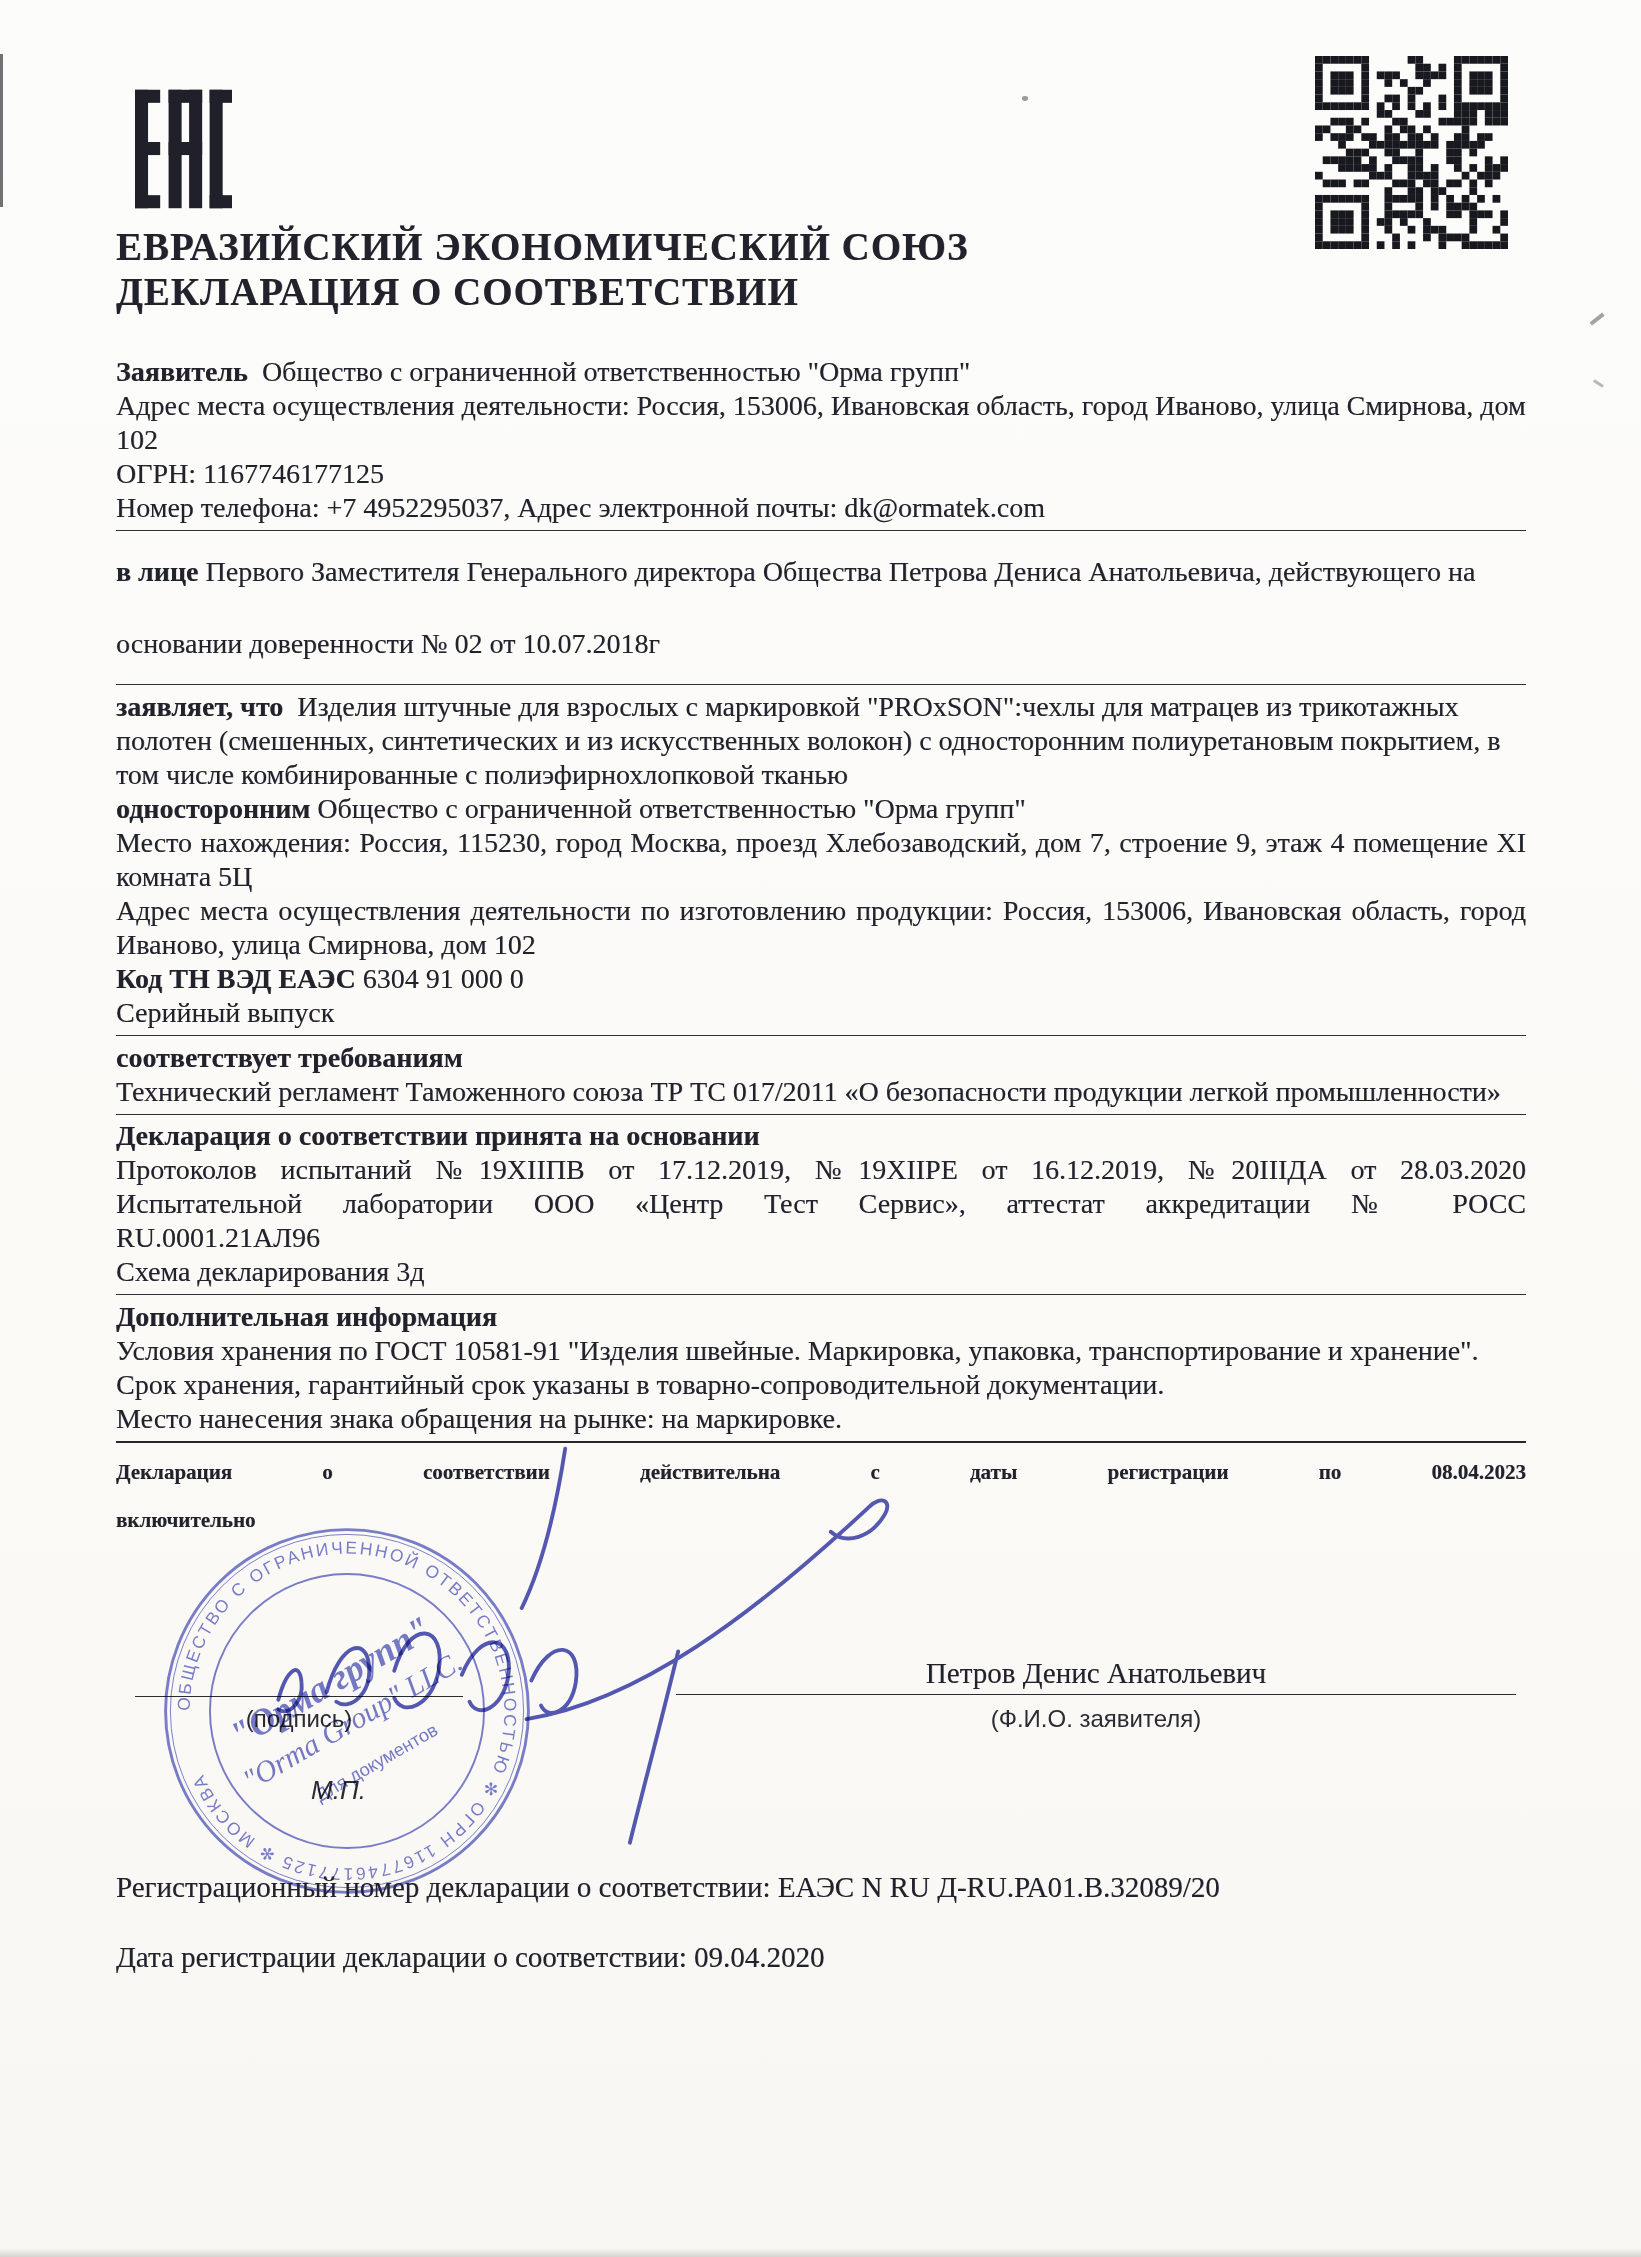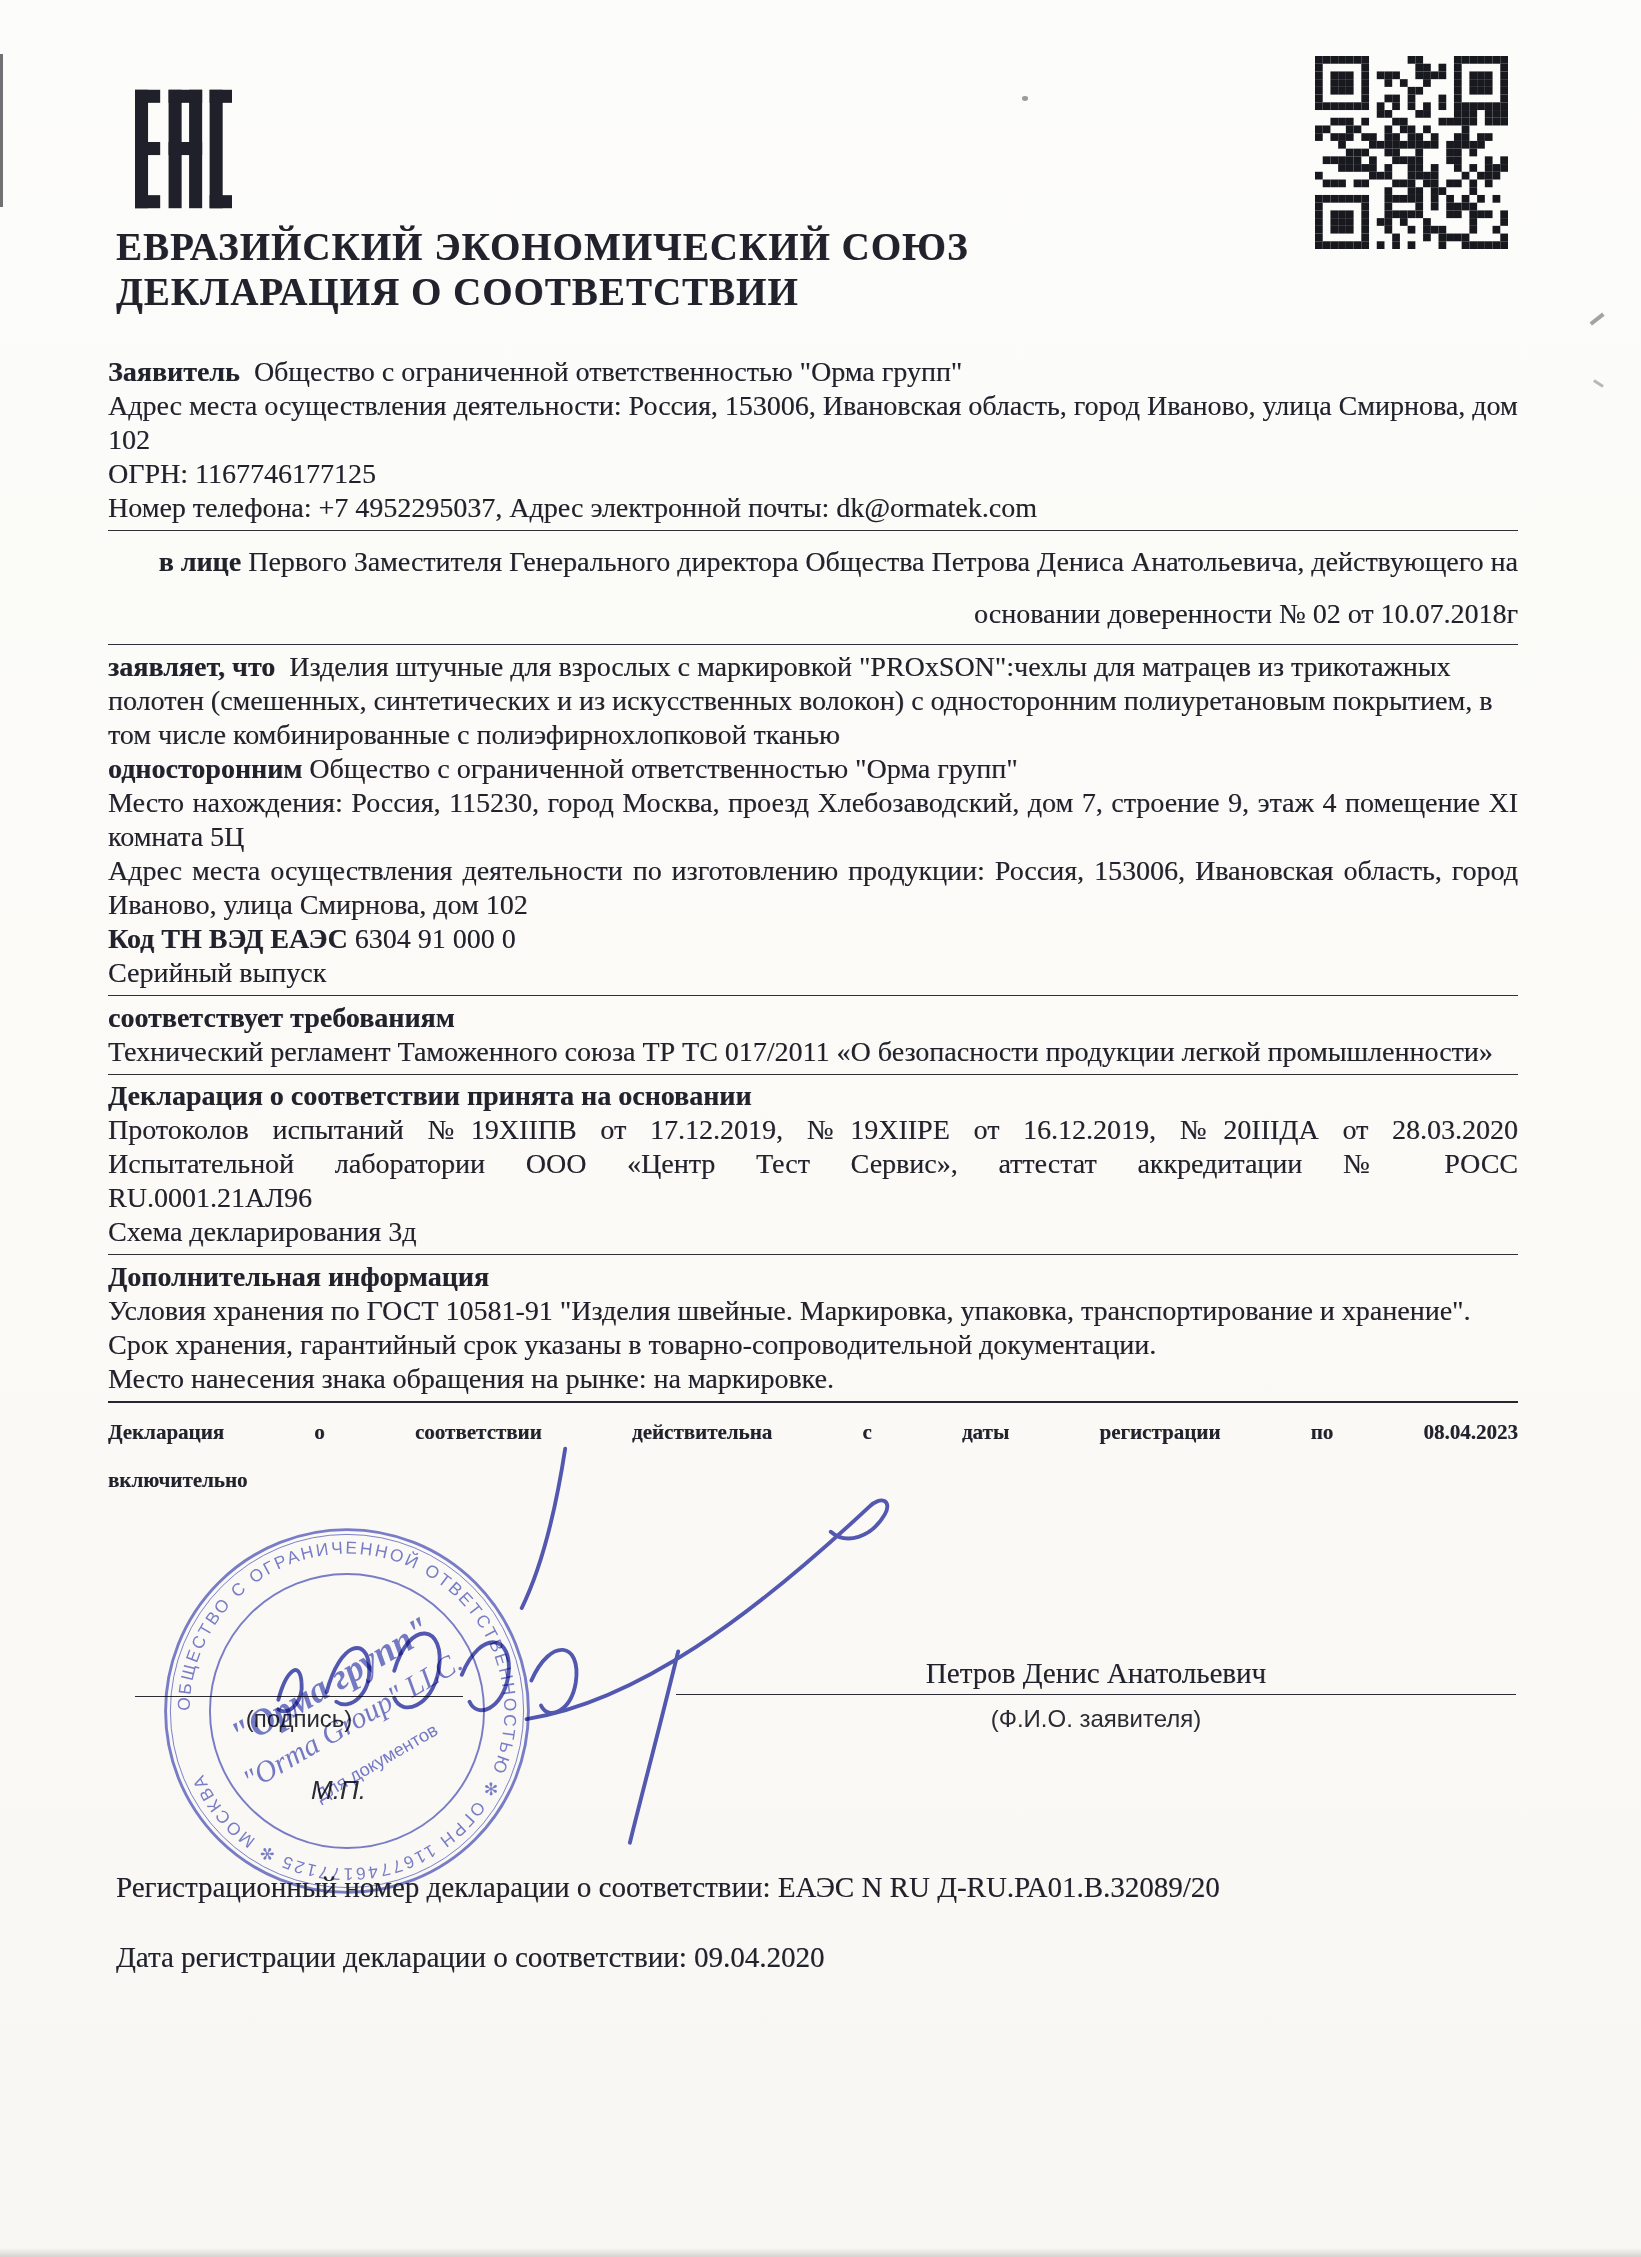--- a/index.html
+++ b/index.html
@@ -18,30 +18,30 @@
   .eac-logo svg{display:block;width:100%;height:100%;}
   .sr{position:absolute;width:1px;height:1px;overflow:hidden;clip:rect(0 0 0 0);white-space:nowrap;}
   .qr{position:absolute;left:1315px;top:56px;width:193px;height:193px;}
   .qr svg rect{fill:#18181f;}
   .title{
     position:absolute;left:116px;top:224px;width:1226px;
     font-weight:bold;font-size:39px;line-height:45px;letter-spacing:1px;
   }
   
   .content{
-    position:absolute;left:108px;top:355px;width:1410px;
+    position:absolute;left:116px;top:355px;width:1410px;
     font-size:28px;line-height:34px;
   }
   .content p{margin:0;}
   b{font-weight:bold;}
   .just{text-align:justify;}
   .spread{text-align:justify;text-align-last:justify;}
   .hr{height:0;border-top:1.9px solid #30303a;margin:4.8px 0;}
   .hr--thick{border-top-width:2.9px;border-color:#26262f;}
-  .rep{line-height:52px;margin-top:1.9px;text-align:right;}
+  .rep{line-height:72px;margin-top:1.9px;}
   .gap-top{margin-top:9.7px;}
   .gap-top-sm{margin-top:5.8px;}
   .validity{font-weight:bold;font-size:21px;line-height:48px;margin-top:3.9px;}
   
   .sigline{position:absolute;border-top:1.9px solid #2b2b34;}
   .sigline--left{left:135px;top:1696px;width:328px;}
   .sigline--right{left:676px;top:1694px;width:840px;}
   .caption{position:absolute;font-family:"Liberation Sans","DejaVu Sans",sans-serif;font-size:24px;color:#2b2b33;text-align:center;}
   .caption--sign{left:135px;top:1705px;width:328px;}
   .caption--fio{left:676px;top:1705px;width:840px;}

